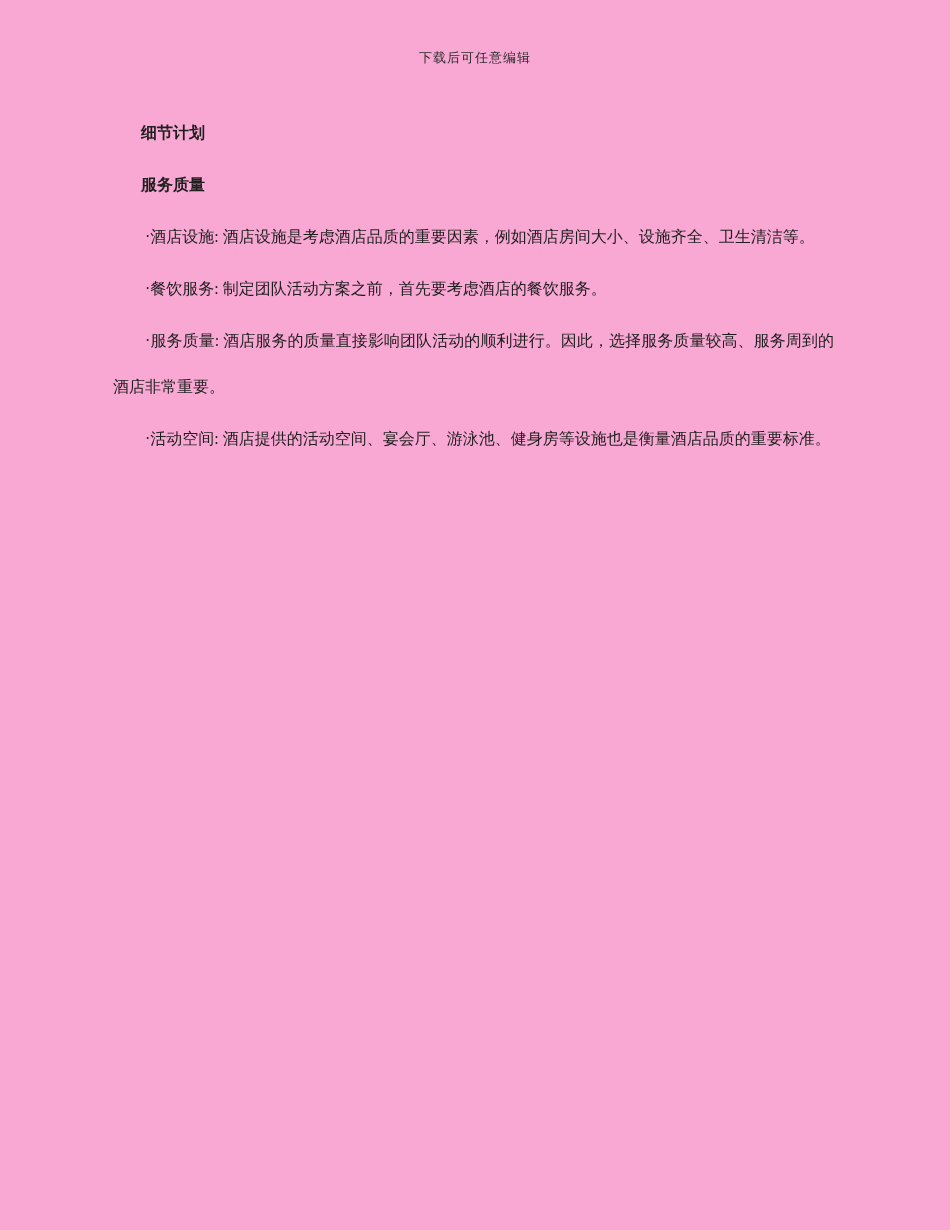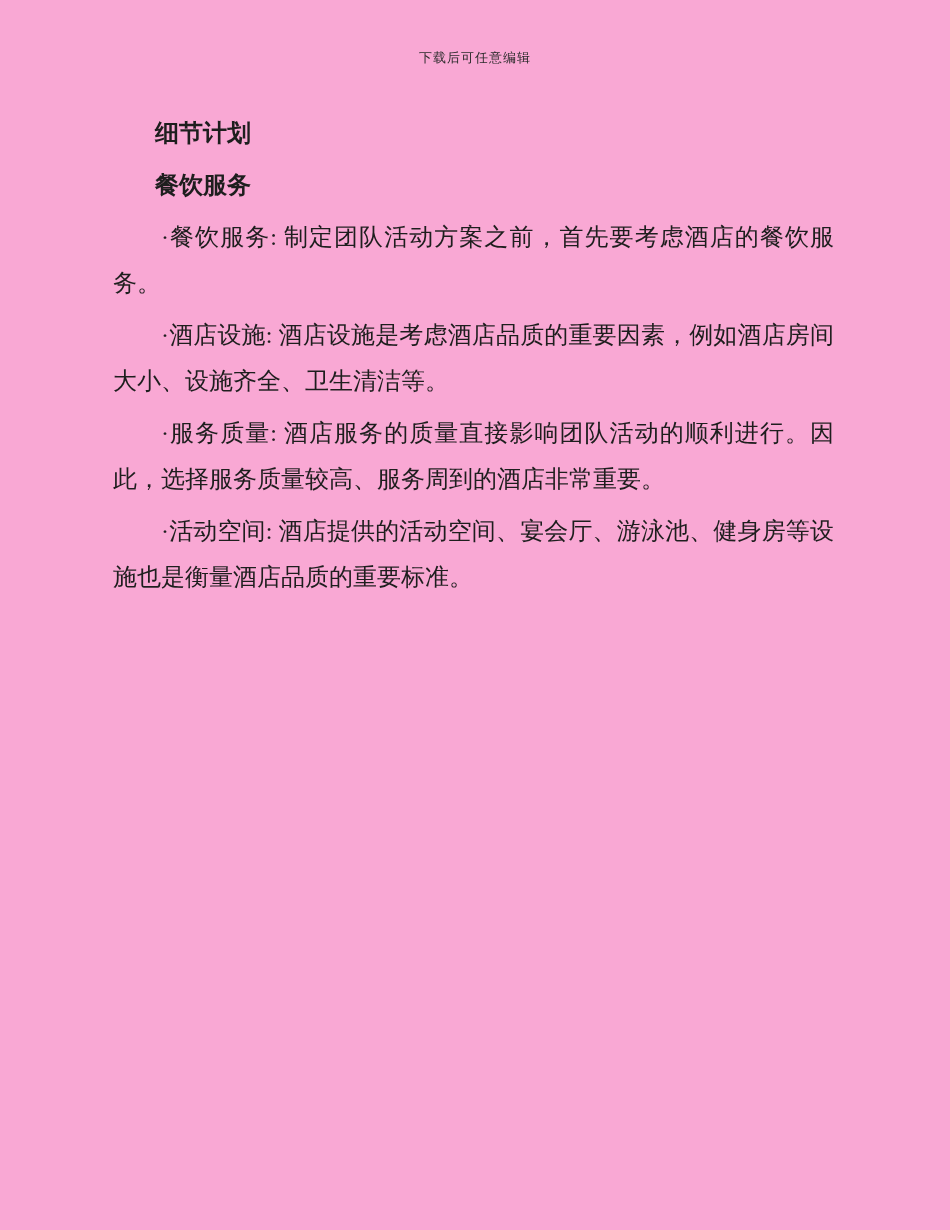--- a/index.html
+++ b/index.html
@@ -26,21 +26,21 @@
     font-size: 13px;
     letter-spacing: 1px;
     color: #2b2b2b;
     line-height: 16px;
   }
   .content {
     margin: 44px 116px 0 113px; 
   }
   .content p, .content h1, .content h2 {
     margin: 6px 0 0 0;
-    font-size: 24px;
+    font-size: 16px;
     line-height: 46px;
     font-weight: 400;
     text-indent: 2em;
     text-align: justify;
     word-break: break-all;
   }
   .content h1.title, .content h2.heading {
     font-weight: 700;
     text-align: left;
     text-indent: 1.75em;
@@ -49,19 +49,19 @@
     margin-bottom: 0;
   }
 </style>
 </head>
 <body>
 
 <div class="page">
   <div class="watermark">下载后可任意编辑</div>
   <div class="content">
       <h1 class="title">细节计划</h1>
-      <h2 class="heading">餐饮服务</h2>
+      <h2 class="heading">服务质量</h2>
+      <p class="bullet">·酒店设施: 酒店设施是考虑酒店品质的重要因素，例如酒店房间大小、设施齐全、卫生清洁等。</p>
       <p class="bullet">·餐饮服务: 制定团队活动方案之前，首先要考虑酒店的餐饮服务。</p>
-      <p class="bullet">·酒店设施: 酒店设施是考虑酒店品质的重要因素，例如酒店房间大小、设施齐全、卫生清洁等。</p>
       <p class="bullet">·服务质量: 酒店服务的质量直接影响团队活动的顺利进行。因此，选择服务质量较高、服务周到的酒店非常重要。</p>
       <p class="bullet">·活动空间: 酒店提供的活动空间、宴会厅、游泳池、健身房等设施也是衡量酒店品质的重要标准。</p>
     </div>
 </div>
 
 </body></html>

